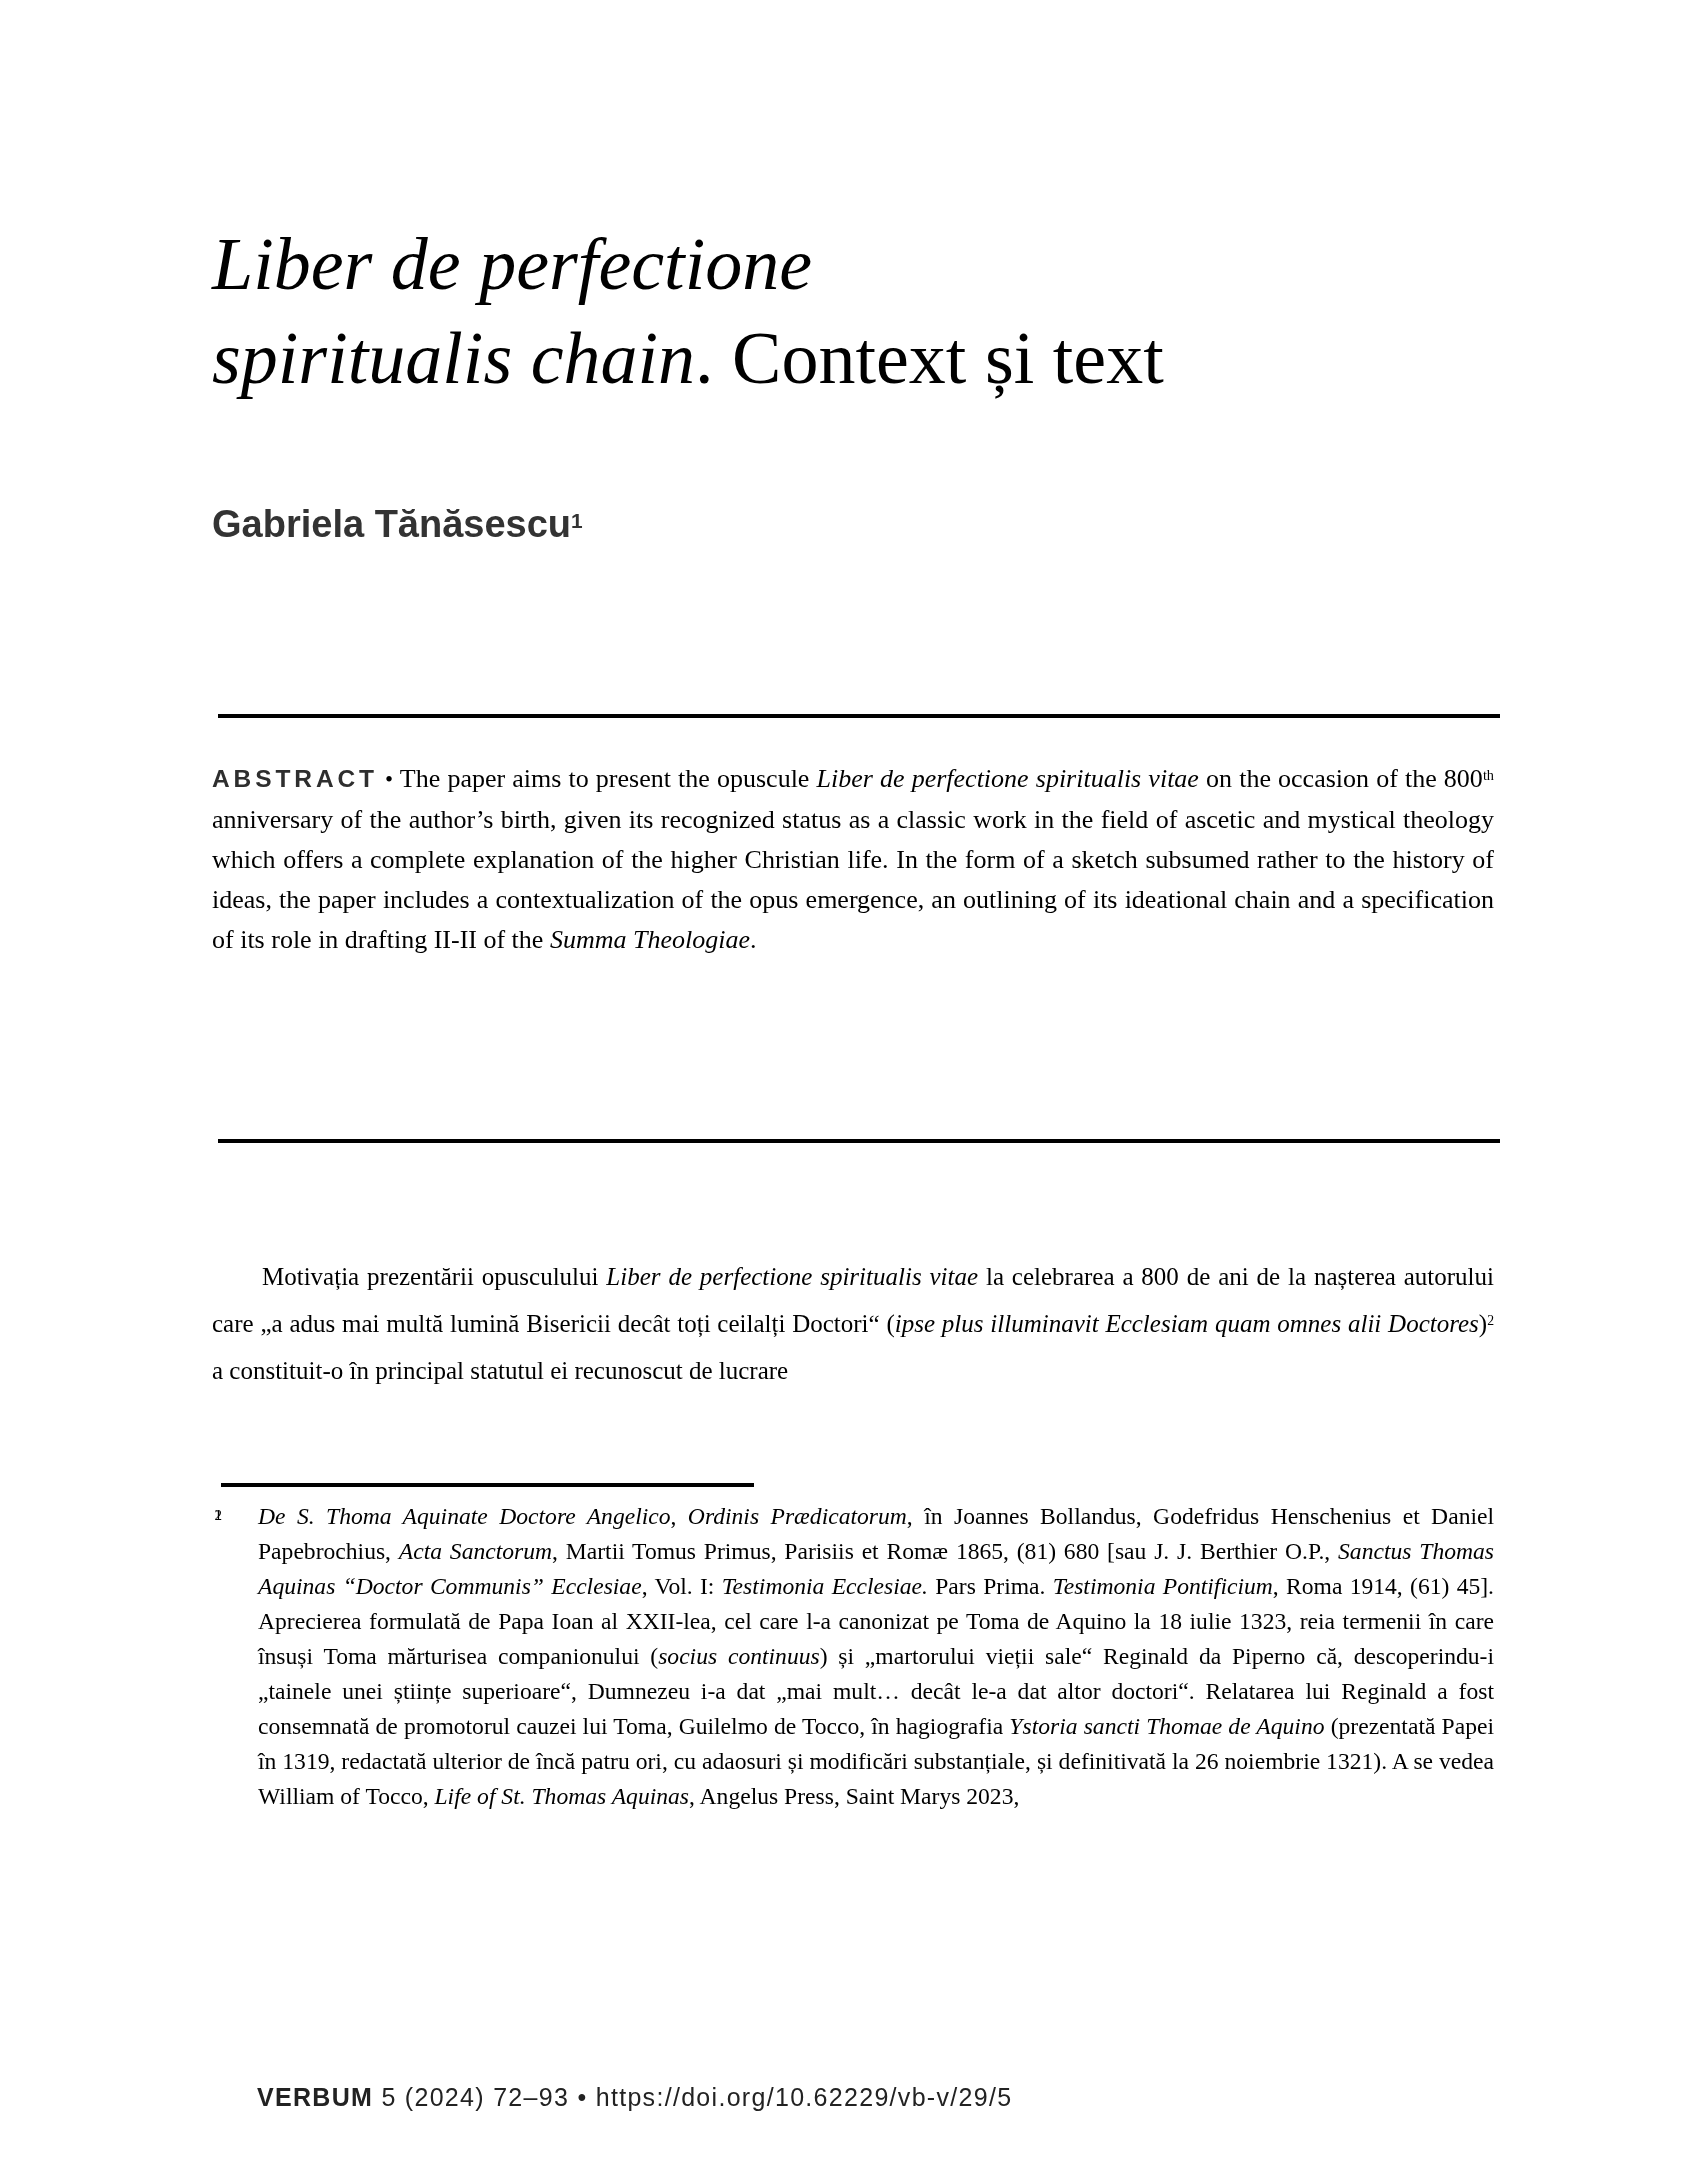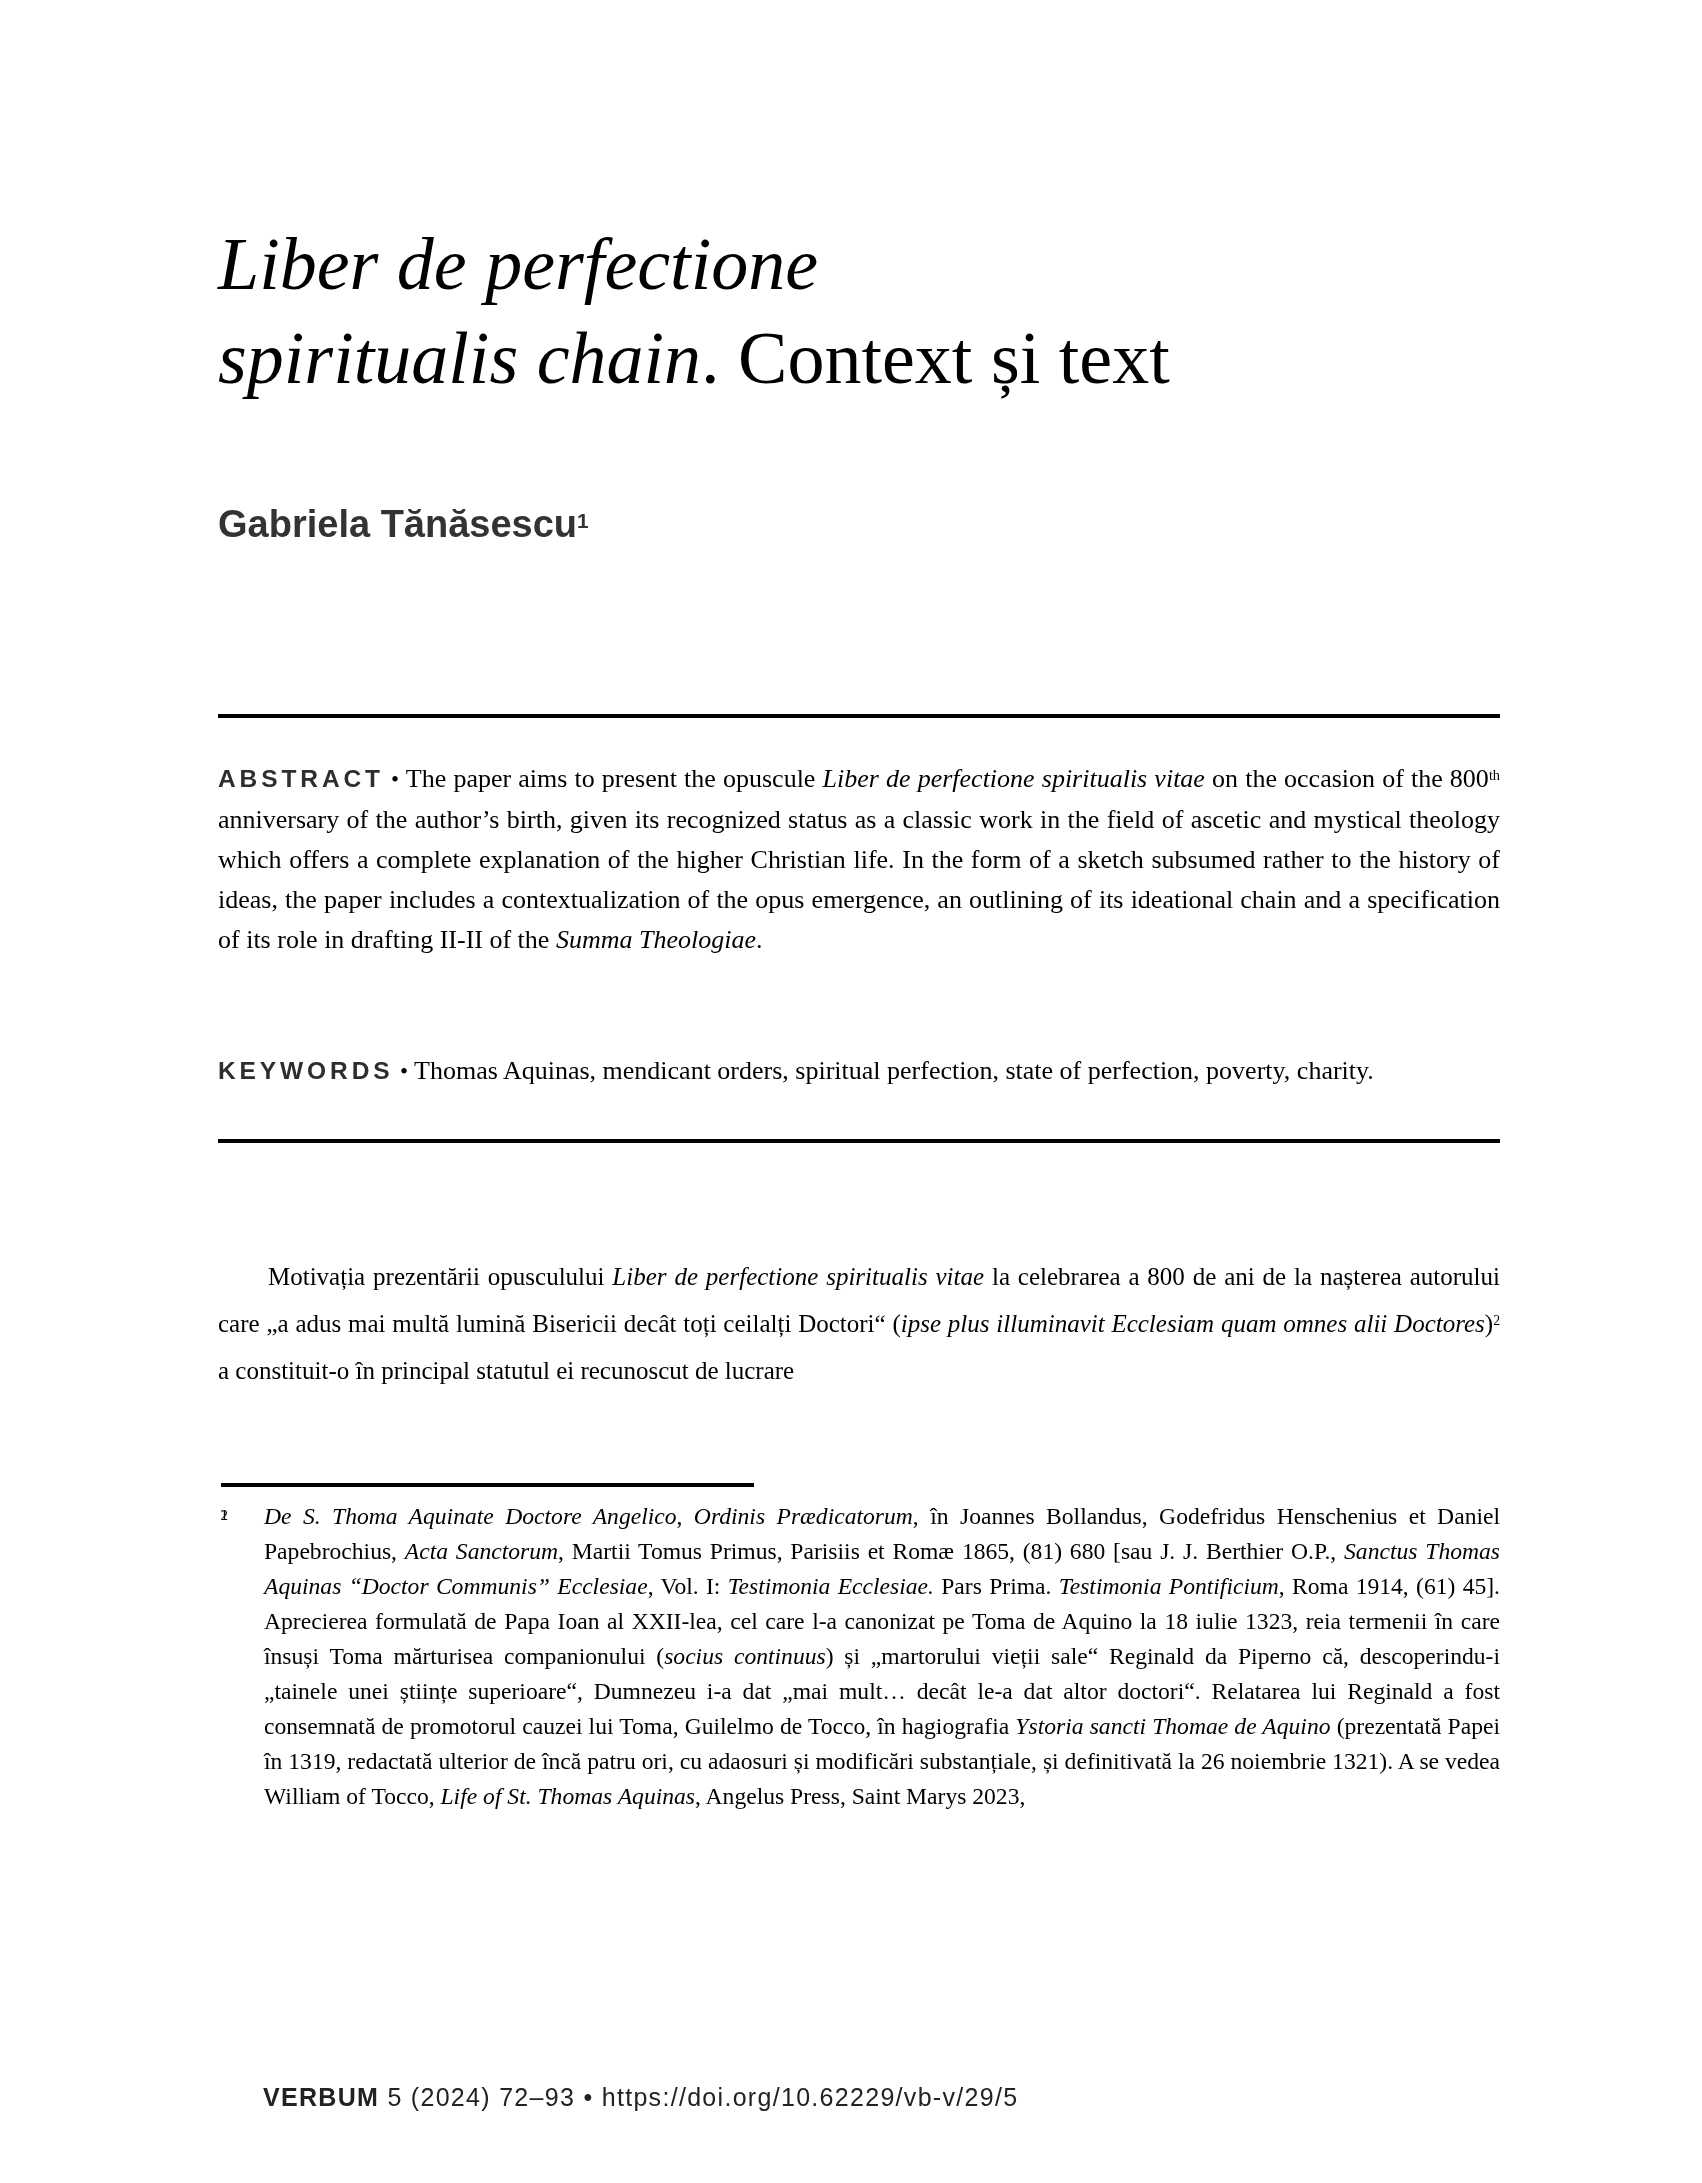--- a/index.html
+++ b/index.html
@@ -5,21 +5,21 @@
   html, body { margin:0; padding:0; background:#ffffff; }
   .page {
     position:relative;
     width:1702px;
     height:2424px;
     background:#ffffff;
     color:#000000;
     font-family:"Liberation Serif", "DejaVu Serif", serif;
     overflow:hidden;
   }
-  .abs { position:absolute; left:218px; width:1282px; }
+  .abs { position:absolute; left:212px; width:1282px; }
 
   
   .title {
     top:217px;
     font-size:74px;
     line-height:94px;
     color:#000000;
   }
   .title .it { font-style:italic; }
 
@@ -101,21 +101,20 @@
     <div><span class="it">Liber de perfectione</span></div>
     <div><span class="it">spiritualis chain</span><span>. Context și text</span></div>
   </div>
 
   <div class="abs author"><span>Gabriela Tănăsescu</span><sup>1</sup></div>
 
   <div class="rule rule-top"></div>
 
   <p class="abs meta-par abstract"><span class="meta-label">ABSTRACT</span> <span class="meta-bullet">•</span> <span><span>The paper aims to present the opuscule </span><span class="it">Liber de perfectione spiritualis vitae</span><span> on the occasion of the 800</span><sup>th</sup><span> anniversary of the author’s birth, given its recognized status as a classic work in the field of ascetic and mystical theology which offers a complete explanation of the higher Christian life. In the form of a sketch subsumed rather to the history of ideas, the paper includes a contextualization of the opus emergence, an outlining of its ideational chain and a specification of its role in drafting II-II of the </span><span class="it">Summa Theologiae</span><span>.</span></span></p>
 
-  <p class="abs meta-par keywords"><span class="meta-label">KEYWORDS</span> <span class="meta-bullet">•</span> <span>Thomas Aquinas, mendicant orders, spiritual perfection, state of perfection, poverty, charity.</span></p>
 
   <div class="rule rule-bottom"></div>
 
   <p class="abs body-par"><span>Motivația prezentării opusculului </span><span class="it">Liber de perfectione spiritualis vitae</span><span> la celebrarea a 800 de ani de la nașterea autorului care „a adus mai multă lumină Bisericii decât toți ceilalți Doctori“ (</span><span class="it">ipse plus illuminavit Ecclesiam quam omnes alii Doctores</span><span>)</span><sup>2</sup><span> a constituit-o în principal statutul ei recunoscut de lucrare</span></p>
 
   <div class="fn-rule"></div>
 
   <div class="abs footnotes">
     <p class="footnote"><sup class="fn-num">1</sup></p>
     <p class="footnote"><sup class="fn-num">2</sup><span><span class="it">De S. Thoma Aquinate Doctore Angelico</span><span>, </span><span class="it">Ordinis Prædicatorum</span><span>, în Joannes Bollandus, Godefridus Henschenius et Daniel Papebrochius, </span><span class="it">Acta Sanctorum</span><span>, Martii Tomus Primus, Parisiis et Romæ 1865, (81) 680 [sau J. J. Berthier O.P., </span><span class="it">Sanctus Thomas Aquinas “Doctor Communis”</span><span> </span><span class="it">Ecclesiae</span><span>, Vol. I: </span><span class="it">Testimonia Ecclesiae.</span><span> Pars Prima. </span><span class="it">Testimonia Pontificium</span><span>, Roma 1914, (61) 45]. Aprecierea formulată de Papa Ioan al XXII-lea, cel care l-a canonizat pe Toma de Aquino la 18 iulie 1323, reia termenii în care însuși Toma mărturisea companionului (</span><span class="it">socius continuus</span><span>) și „martorului vieții sale“ Reginald da Piperno că, descoperindu-i „tainele unei științe superioare“, Dumnezeu i-a dat „mai mult… decât le-a dat altor doctori“. Relatarea lui Reginald a fost consemnată de promotorul cauzei lui Toma, Guilelmo de Tocco, în hagiografia </span><span class="it">Ystoria sancti Thomae de Aquino</span><span> (prezentată Papei în 1319, redactată ulterior de încă patru ori, cu adaosuri și modificări substanțiale, și definitivată la 26 noiembrie 1321). A se vedea William of Tocco, </span><span class="it">Life of St. Thomas Aquinas</span><span>, Angelus Press, Saint Marys 2023,</span></span></p>

